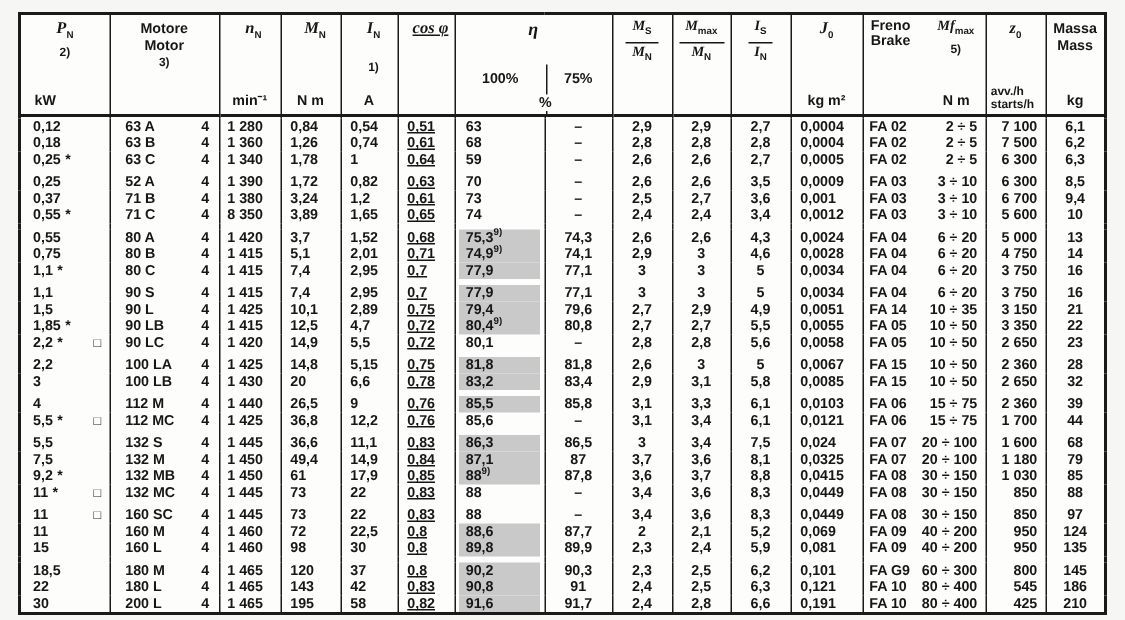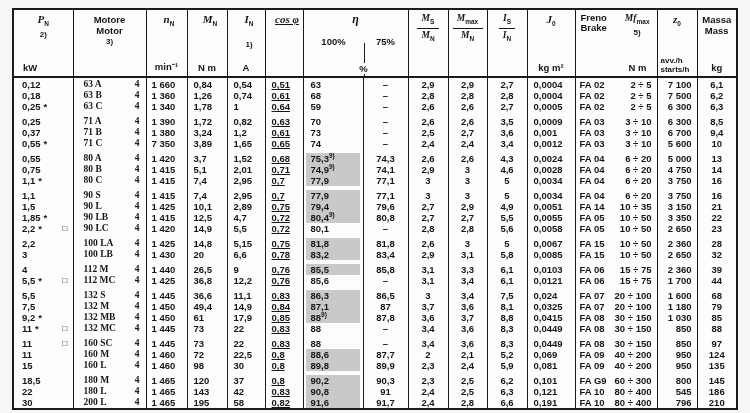--- a/index.html
+++ b/index.html
@@ -19,36 +19,36 @@
   .hunit{position:absolute;bottom:3px;left:0;right:0;text-align:center;}
   .hunit-left{position:absolute;bottom:3px;left:9px;}
   .hline{text-align:center;line-height:11px;}
   .hline.first{margin-top:4px;}
   .frac{display:flex;flex-direction:column;align-items:center;margin-top:3px;}
   .fr-top,.fr-bot{font-size:9.5px;line-height:10px;}
   .fr-line{border-top:1px solid #161616;margin:1px 0;}
   .w22{width:22px;} .w30{width:30px;} .w16{width:16px;}
   .c-eta{position:relative;}
   .eta-sym{text-align:center;font-size:12px;margin-top:3px;line-height:12px;}
-  .eta-cols{display:flex;margin-top:11px;}
+  .eta-cols{display:flex;margin-top:22px;}
   .eta-c100{width:60px;text-align:center;}
   .eta-c75{width:44px;}
   .eta-div{position:absolute;left:60px;top:33px;bottom:0;border-left:1px solid #1a1a1a;}
   .eta-unit{position:absolute;left:60px;bottom:2px;transform:translateX(-50%);background:#fdfdfc;padding:0 3px;}
   .freno-top{display:flex;justify-content:space-between;padding:3px 7px 0 5px;text-align:left;line-height:10px;}
   .freno-mf{text-align:center;}
   .freno-unit{position:absolute;bottom:3px;right:10px;}
   .z0-units{position:absolute;bottom:2px;left:3px;text-align:left;font-size:8px;line-height:9px;font-weight:bold;}
   tbody td{line-height:11px;vertical-align:top;}
   tr.gap td{line-height:0;font-size:0;}
   .cf{display:flex;}
   .c-pn .cf{padding:0 5px 0 8px;}
   .pn-star{margin-left:3px;}
   .pn-sq{margin-left:auto;font-size:8.5px;line-height:11px;}
-  .c-motor .cf{justify-content:space-between;padding:0 6px 0 10px;font-family:Liberation Serif, serif;}
+  .c-motor .cf{justify-content:space-between;padding:0 6px 0 10px;}
   .c-n{padding-left:5px;}
   .c-m{padding-left:6px;}
   .c-i{padding-left:6px;}
   .c-cos{padding-left:6px;text-decoration:underline;}
   .e100{padding-left:7px;}
   .e100.hl{background:#c9c9c9;margin:0 3px 0 2px;padding-left:5px;}
   .c-e75{text-align:center;}
   .c-ms,.c-mmax,.c-is{text-align:center;}
   .c-j0{padding-left:6px;}
   .c-freno .cf{justify-content:space-between;padding:0 5px 0 4px;}
@@ -189,21 +189,21 @@
             <div class="cf">
               <span>0,12</span>
             </div>
           </td>
           <td class="c-motor br">
             <div class="cf">
               <span>63 A</span>
               <span>4</span>
             </div>
           </td>
-          <td class="c-n br">1 660</td>
+          <td class="c-n br">1 280</td>
           <td class="c-m br">0,84</td>
           <td class="c-i br">0,54</td>
           <td class="c-cos br">0,51</td>
           <td class="c-e100 br">
             <div class="e100">63</div>
           </td>
           <td class="c-e75 br">–</td>
           <td class="c-ms br">2,9</td>
           <td class="c-mmax br">2,9</td>
           <td class="c-is br">2,7</td>
@@ -302,21 +302,21 @@
           <td class="c-mass" style="height: 4px;"></td>
         </tr>
         <tr>
           <td class="c-pn br">
             <div class="cf">
               <span>0,25</span>
             </div>
           </td>
           <td class="c-motor br">
             <div class="cf">
-              <span>71 A</span>
+              <span>52 A</span>
               <span>4</span>
             </div>
           </td>
           <td class="c-n br">1 390</td>
           <td class="c-m br">1,72</td>
           <td class="c-i br">0,82</td>
           <td class="c-cos br">0,63</td>
           <td class="c-e100 br">
             <div class="e100">70</div>
           </td>
@@ -373,21 +373,21 @@
               <span>0,55</span>
               <span class="pn-star">*</span>
             </div>
           </td>
           <td class="c-motor br">
             <div class="cf">
               <span>71 C</span>
               <span>4</span>
             </div>
           </td>
-          <td class="c-n br">7 350</td>
+          <td class="c-n br">8 350</td>
           <td class="c-m br">3,89</td>
           <td class="c-i br">1,65</td>
           <td class="c-cos br">0,65</td>
           <td class="c-e100 br">
             <div class="e100">74</div>
           </td>
           <td class="c-e75 br">–</td>
           <td class="c-ms br">2,4</td>
           <td class="c-mmax br">2,4</td>
           <td class="c-is br">3,4</td>
@@ -1213,18 +1213,18 @@
           <td class="c-ms br">2,4</td>
           <td class="c-mmax br">2,8</td>
           <td class="c-is br">6,6</td>
           <td class="c-j0 br">0,191</td>
           <td class="c-freno br">
             <div class="cf">
               <span>FA 10</span>
               <span>80 ÷ 400</span>
             </div>
           </td>
-          <td class="c-z0 br">796</td>
+          <td class="c-z0 br">425</td>
           <td class="c-mass">210</td>
         </tr>
       </tbody>
 </table>
 </div>
 
 </body></html>

